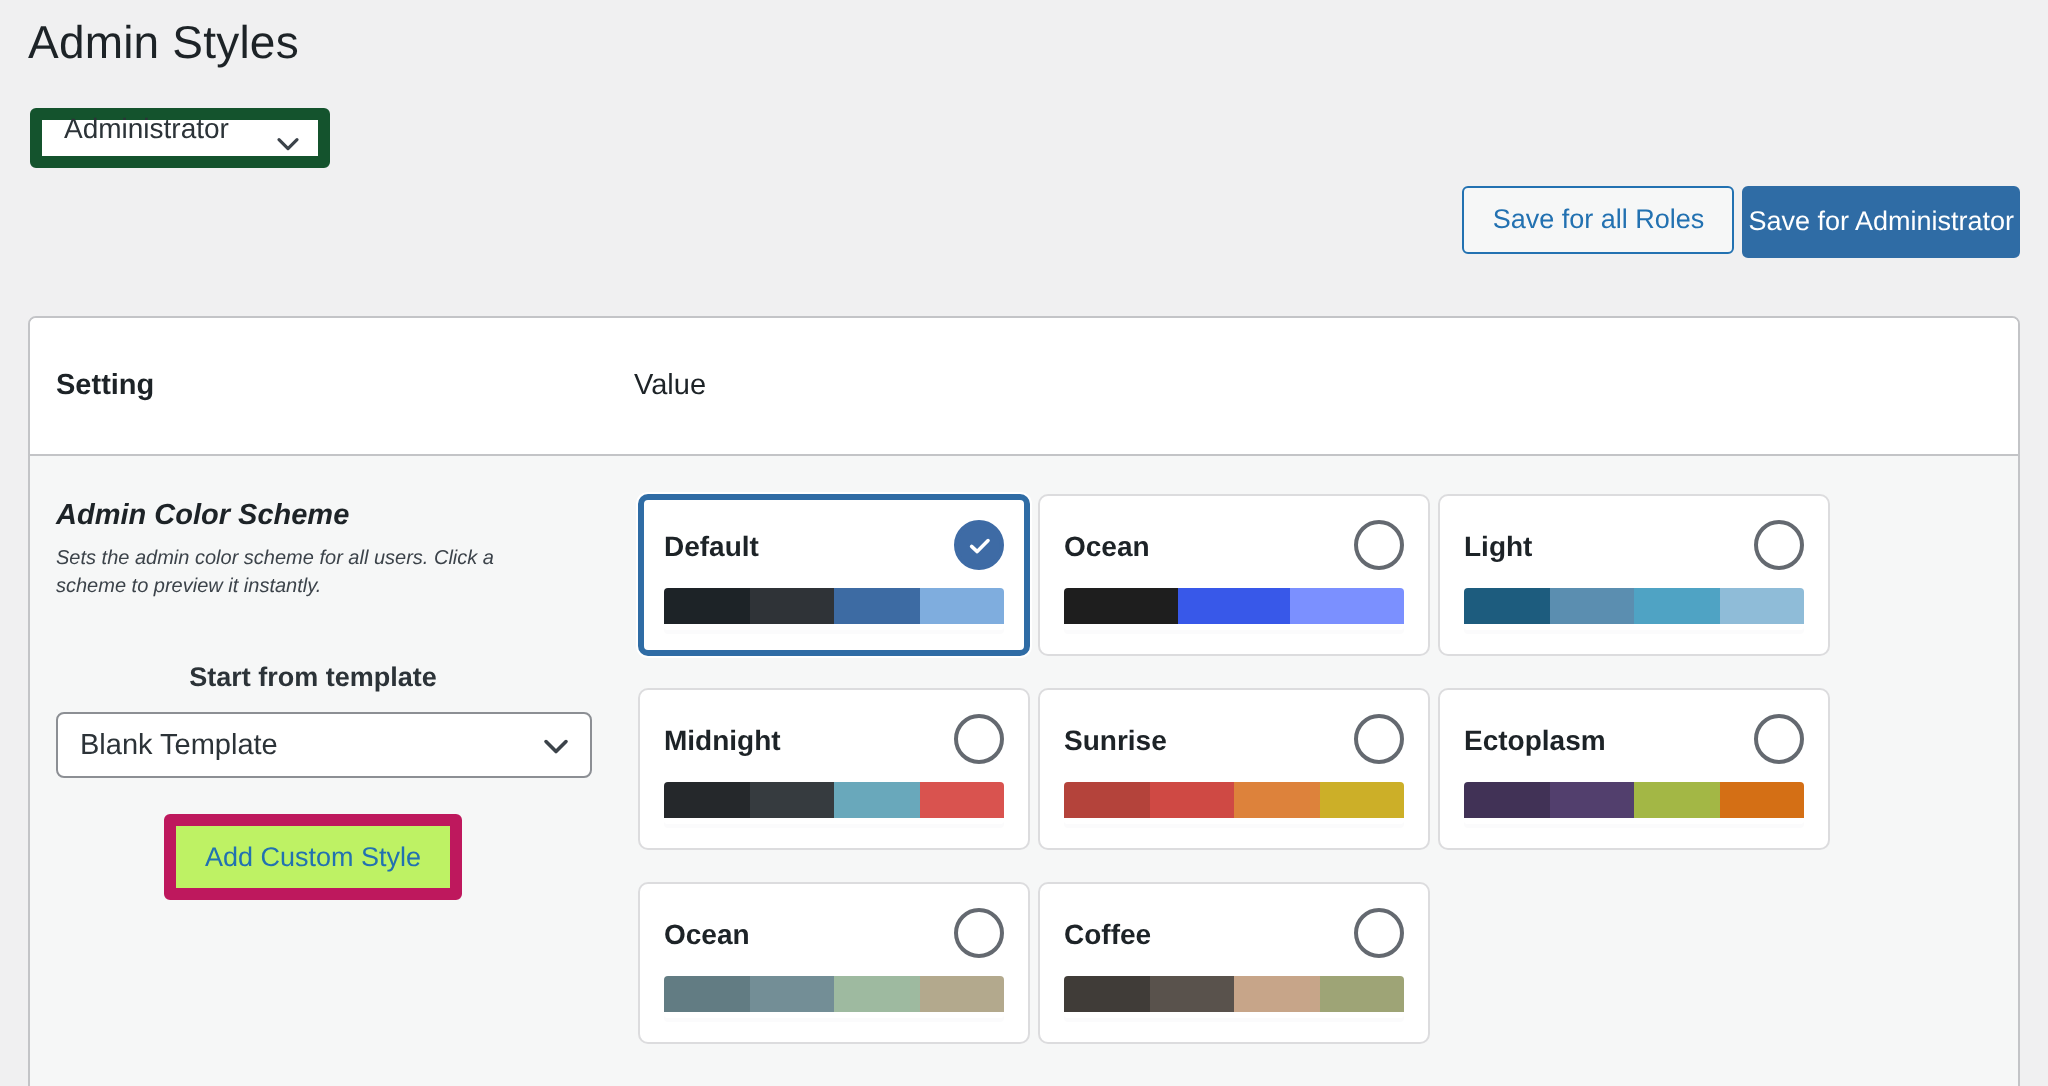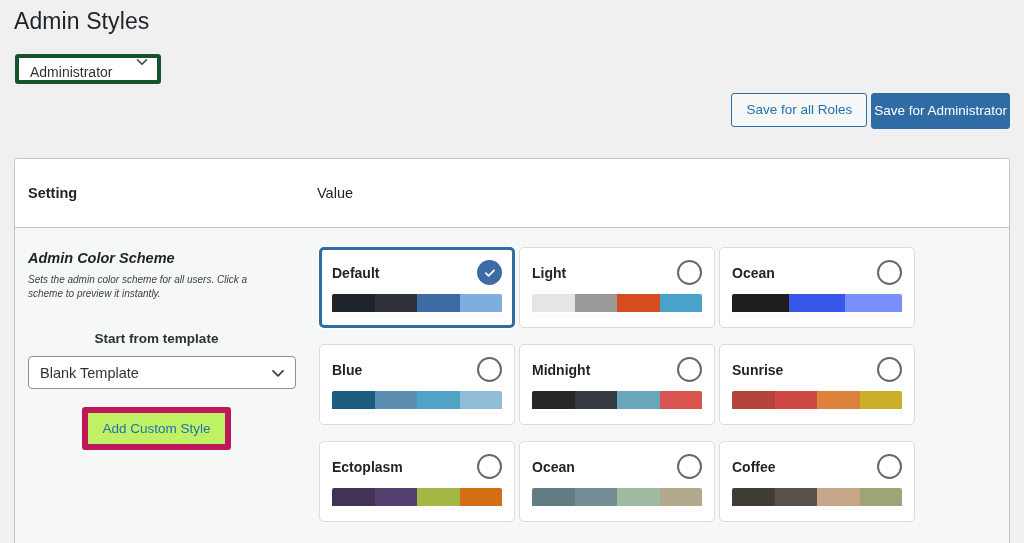--- a/index.html
+++ b/index.html
@@ -15,23 +15,23 @@
 
   
   .page-title {
     position: absolute; left: 14px; top: 6px;
     font-size: 23px; font-weight: 400; line-height: 30px;
     color: #1d2327; letter-spacing: .1px;
   }
 
   .role-select {
     position: absolute; left: 15px; top: 54px;
-    display: flex; align-items: flex-start; gap: 24px;
+    display: flex; align-items: flex-end; gap: 24px;
     height: 30px; padding: 0 11px;
-    background: #fff; border: 4px solid #14532d; border-radius: 3px;
+    background: #fff; border: 6px solid #14532d; border-radius: 3px;
     font-size: 14px; color: #2c3338; line-height: 28px;
     cursor: pointer;
   }
   .role-select .chev { width: 10px; height: 10px; position: relative; top: -2px; }
   .role-select .chev svg { display: block; }
 
   
   .actions {
     position: absolute; right: 14px; top: 93px;
     display: flex; align-items: flex-start; gap: 4px;
@@ -205,44 +205,32 @@
               </div>
               <div class="swatch">
                 <span style="background: rgb(29, 35, 39);"></span>
                 <span style="background: rgb(47, 51, 55);"></span>
                 <span style="background: rgb(61, 107, 163);"></span>
                 <span style="background: rgb(127, 173, 222);"></span>
               </div>
             </div>
             <div class="scheme">
               <div class="scheme-head">
-                <span class="scheme-name">Light</span>
-                <span class="radio"></span>
-              </div>
-              <div class="swatch">
-                <span style="background: rgb(229, 229, 229);"></span>
-                <span style="background: rgb(153, 153, 153);"></span>
-                <span style="background: rgb(213, 78, 33);"></span>
-                <span style="background: rgb(73, 162, 202);"></span>
-              </div>
-            </div>
-            <div class="scheme">
-              <div class="scheme-head">
                 <span class="scheme-name">Ocean</span>
                 <span class="radio"></span>
               </div>
               <div class="swatch">
                 <span style="background: rgb(30, 30, 30);"></span>
                 <span style="background: rgb(56, 88, 233);"></span>
                 <span style="background: rgb(123, 144, 255);"></span>
               </div>
             </div>
             <div class="scheme">
               <div class="scheme-head">
-                <span class="scheme-name">Blue</span>
+                <span class="scheme-name">Light</span>
                 <span class="radio"></span>
               </div>
               <div class="swatch">
                 <span style="background: rgb(29, 92, 126);"></span>
                 <span style="background: rgb(91, 142, 176);"></span>
                 <span style="background: rgb(79, 163, 196);"></span>
                 <span style="background: rgb(143, 188, 216);"></span>
               </div>
             </div>
             <div class="scheme">

